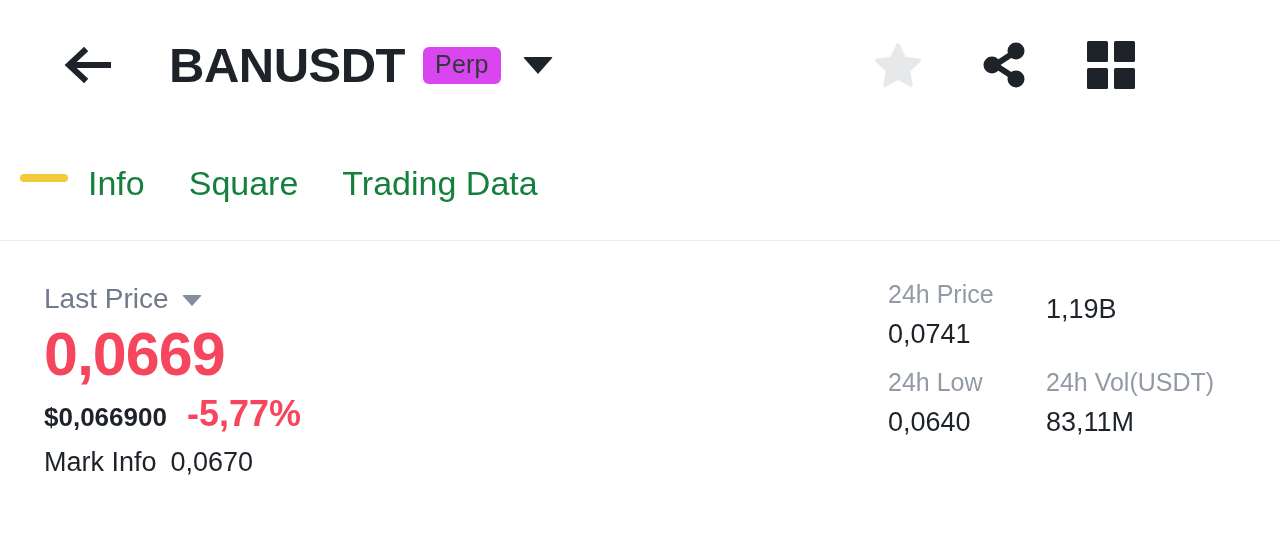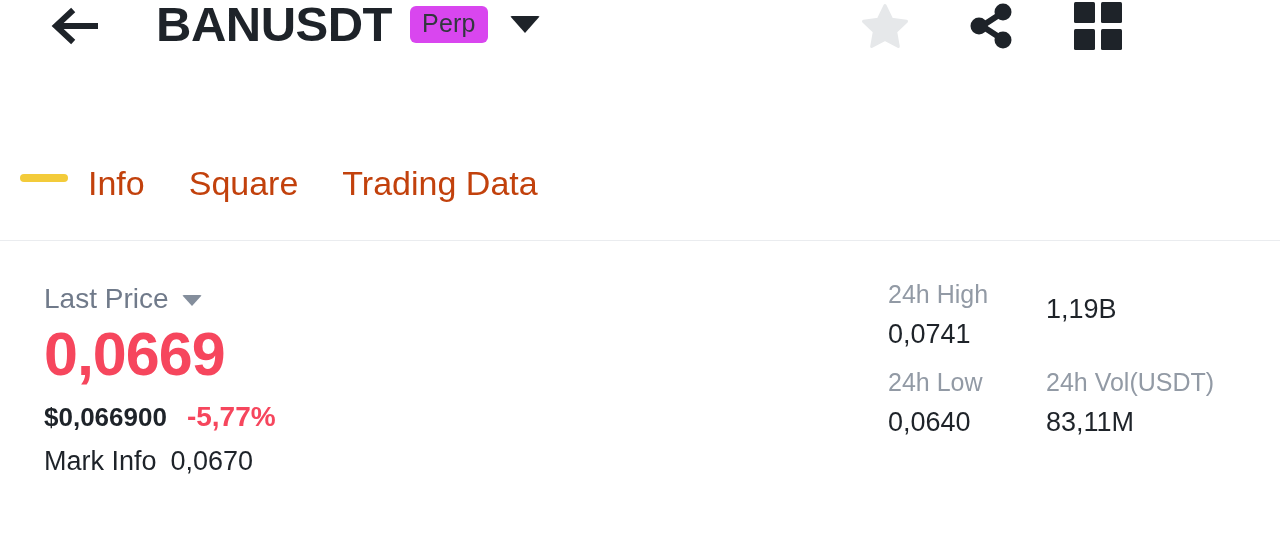--- a/index.html
+++ b/index.html
@@ -15,25 +15,25 @@
   .screen {
     position: relative;
     width: 1280px;
     height: 538px;
     background: #FFFFFF;
   }
 
   
   .header {
     position: absolute;
-    top: 0; left: 4px;
+    top: 0; left: 17px;
     width: 1171px;
     height: 130px;
     display: flex;
-    align-items: flex-start;
+    align-items: center;
     padding: 0 44px 0 44px;
   }
 
   .back-btn {
     width: 52px;
     height: 52px;
     display: flex;
     align-items: center;
     justify-content: center;
     flex: 0 0 auto;
@@ -103,21 +103,21 @@
   }
   .tabs {
     display: flex;
     align-items: flex-start;
     padding-left: 44px;
     gap: 44px;
   }
   .tab {
     position: relative;
     font-size: 34px;
-    color: #c2410c;
+    color: #15803d;
     line-height: 1;
     padding-top: 14px;
     padding-bottom: 26px;
     cursor: pointer;
     white-space: nowrap;
   }
   .tab.active {
     color: #1E2329;
     font-weight: bold;
   }
@@ -187,21 +187,21 @@
     gap: 20px;
   }
   .usd-price {
     font-size: 26px;
     font-weight: bold;
     color: #1E2329;
     line-height: 1;
     margin-top: 10px;
   }
   .pct-change {
-    font-size: 28px;
+    font-size: 36px;
     font-weight: bold;
     color: #F6465D;
     line-height: 1;
   }
 
   .mark-price-row {
     margin-top: 17px;
     display: flex;
     align-items: baseline;
     gap: 14px;
@@ -342,21 +342,21 @@
     <div class="mark-price-row">
       <span class="mark-price-label">Mark Info</span>
       <span class="mark-price-value">0,0670</span>
     </div>
 
   </div>
 
   <div class="stats">
 
     <div class="stat-cell">
-      <div class="stat-label">24h High</div>
+      <div class="stat-label">24h Price</div>
       <div class="stat-value">0,0741</div>
     </div>
 
     <div class="stat-cell">
       <div class="stat-value">1,19B</div>
     </div>
 
     <div class="stat-cell">
       <div class="stat-label">24h Low</div>
       <div class="stat-value">0,0640</div>

